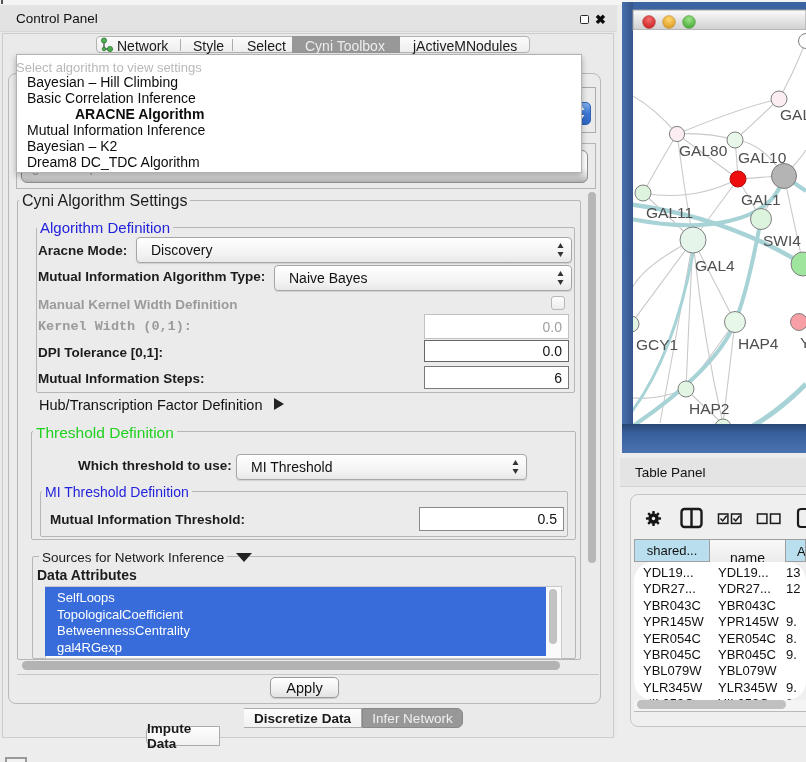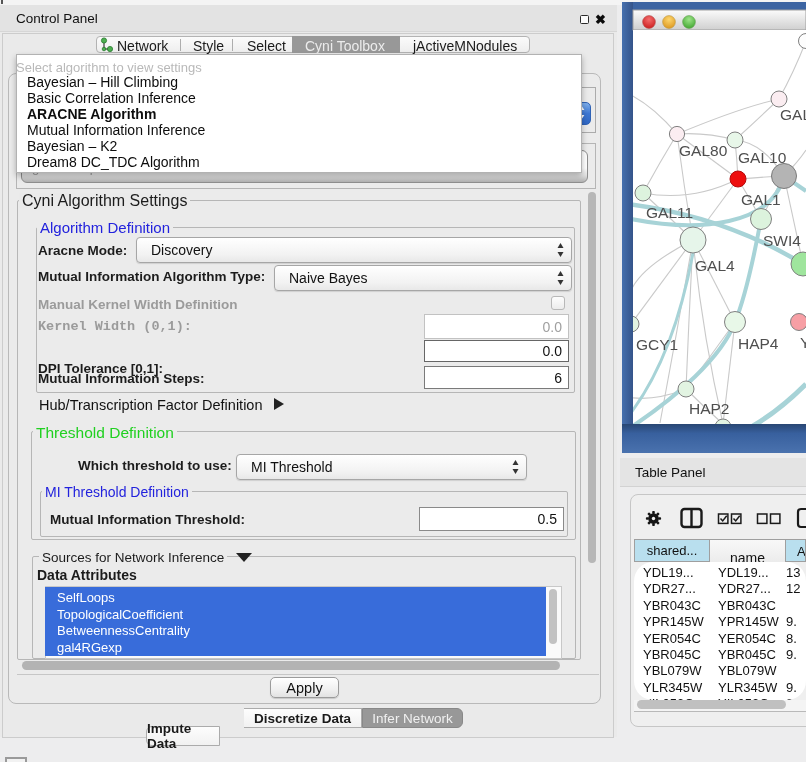--- a/index.html
+++ b/index.html
@@ -1,19 +1,19 @@
 <!DOCTYPE html>
 <html><head>
 <meta charset="utf-8">
 <style>
 html,body{margin:0;padding:0;}
 body{width:806px;height:762px;overflow:hidden;background:#ededee;
   font-family:"Liberation Sans", sans-serif;position:relative;}
 .abs{position:absolute;}
-.b{font-weight:bold;}
+.b{font-weight:bold;margin-left:48px;}
 .lbl{font-size:13.5px;color:#1c1c1c;font-weight:bold;white-space:nowrap;}
 .glbl{font-size:13.5px;color:#9b9b9b;font-weight:bold;white-space:nowrap;}
 .gbox{position:absolute;border:1px solid #b6b6b6;border-radius:2px;}
 .gtitle{position:absolute;font-size:14.5px;background:#ebebeb;padding:0 3px;white-space:nowrap;line-height:15px;}
 .combo{position:absolute;border:1px solid #a6a6a6;border-radius:4px;
   background:linear-gradient(#ffffff,#f2f2f2 70%,#e8e8e8);
   box-shadow:0 1px 1px rgba(0,0,0,0.12);}
 .combo .ct{position:absolute;left:14px;top:0;bottom:0;display:flex;align-items:center;font-size:14px;color:#111;}
 .carr{position:absolute;right:7px;top:50%;transform:translateY(-50%);width:7px;height:14px;}
 .field{position:absolute;background:#fff;border:1px solid #999;}
@@ -95,21 +95,21 @@
 </div>
 
 <div class="glbl" style="position:absolute;left:38px;top:297px;">Manual Kernel Width Definition</div>
 <div class="abs" style="left:551px;top:296px;width:12px;height:12px;border:1px solid #b8b8b8;border-radius:3px;background:linear-gradient(#fdfdfd,#ececec);"></div>
 
 <div class="glbl" style="position:absolute;left:38px;top:319px;font-family:Liberation Mono, monospace;">Kernel Width (0,1):</div>
 <div class="field" style="left:424px;top:314px;width:143px;height:23px;border-color:#c2c2c2;">
     <div class="fval" style="color:#a0a0a0;">0.0</div>
   </div>
 
-<div class="lbl" style="position:absolute;left:38px;top:361px;">DPI Tolerance [0,1]:</div>
+<div class="lbl" style="position:absolute;left:38px;top:345px;">DPI Tolerance [0,1]:</div>
 <div class="field" style="left:424px;top:340px;width:143px;height:20px;border:1.5px solid #666;">
     <div class="fval">0.0</div>
   </div>
 
 <div class="lbl" style="position:absolute;left:38px;top:371px;">Mutual Information Steps:</div>
 <div class="field" style="left:424px;top:366px;width:143px;height:21px;border:1px solid #7a7a7a;">
     <div class="fval">6</div>
   </div>
 
 <div class="abs" style="left:39px;top:397px;font-size:14.5px;color:#111;">Hub/Transcription Factor Definition</div>

